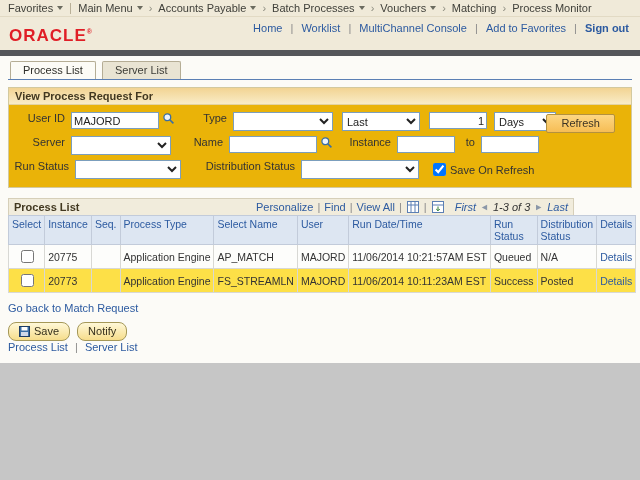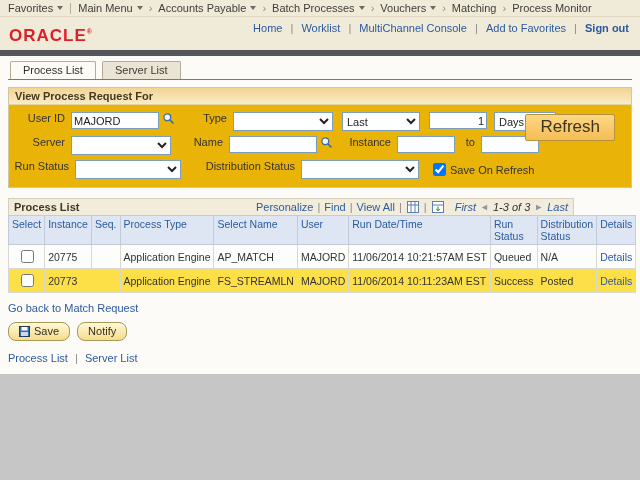--- a/index.html
+++ b/index.html
@@ -72,21 +72,21 @@
   }
   .tsel {
     border: 1px solid #7b9ebd; background: #fff; height: 19px;
     font-family: "Liberation Sans", sans-serif; font-size: 11px; color: #222;
   }
   .num { text-align: right; }
   .mag { margin-left: 3px; cursor: pointer; vertical-align: middle; }
   .refresh-btn {
     position: absolute; right: 16px; top: 9px;
     background: linear-gradient(#fdd784, #f6bd55); border: 1px solid #b3913f;
-    padding: 2px 14px 3px; font-size: 17px; color: #3c3324; cursor: pointer;
+    padding: 2px 14px 3px; font-size: 11px; color: #3c3324; cursor: pointer;
     font-family: "Liberation Sans", sans-serif; border-radius: 2px;
   }
   .chkwrap { display: inline-flex; align-items: center; margin-left: 14px; }
   .chkwrap input { margin: 0 4px 0 0; }
 
   
   .grid { margin-top: 10px; width: 566px; }
   .grid-titlebar {
     background: #f1ecdc; border: 1px solid #d6cfb9; border-bottom: none;
     display: flex; align-items: center; padding: 2px 5px; white-space: nowrap;
@@ -112,21 +112,21 @@
 
   .goback { display: inline-block; margin-top: 9px; }
 
   .buttons { margin-top: 8px; display: flex; gap: 7px; }
   .btn {
     background: linear-gradient(#fff8d8, #f6dd8b); border: 1px solid #a59858;
     padding: 2px 10px 3px; display: inline-flex; align-items: center; gap: 4px;
     font-family: "Liberation Sans", sans-serif; font-size: 11px; color: #36301c;
     cursor: pointer; border-radius: 8px;
   }
-  .bottom-links { margin-top: 11px; }
+  .bottom-links { }
 </style>
 </head>
 <body>
 
 <div class="topbar">
   <span class="crumb">
       <span>Favorites</span>
       <span class="dd-arrow"></span>
     </span>
   <span class="vsep"></span>

